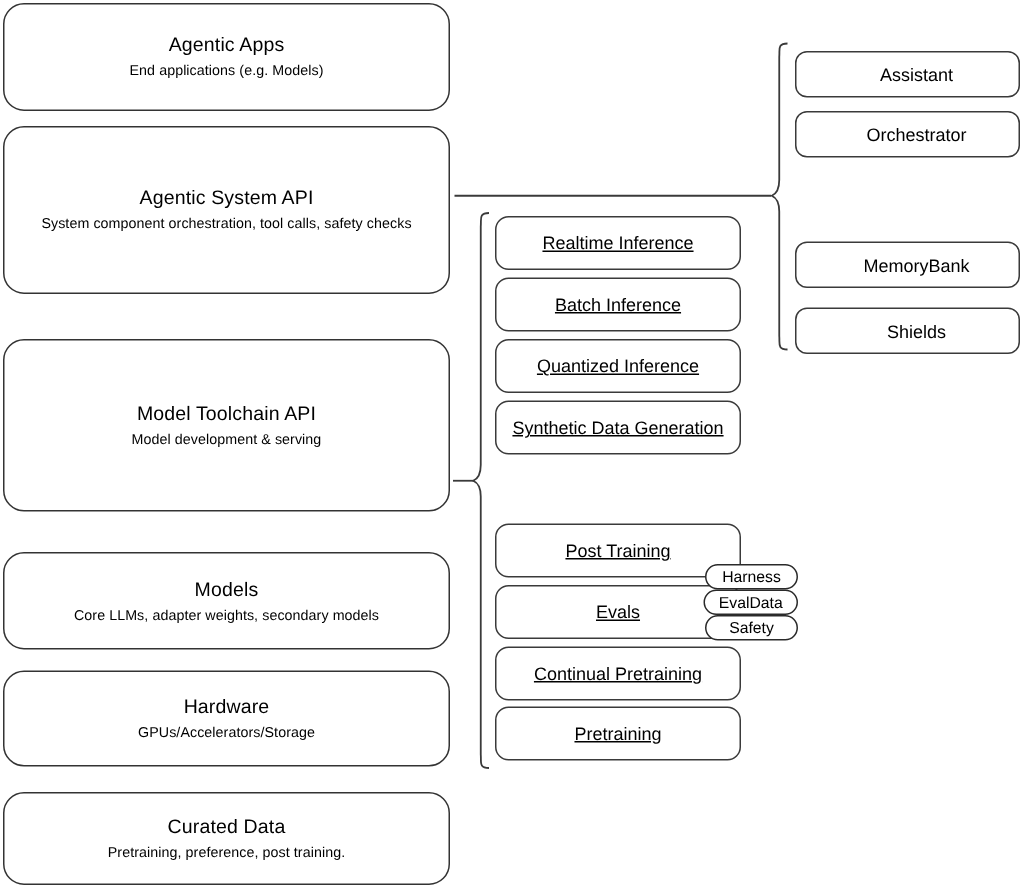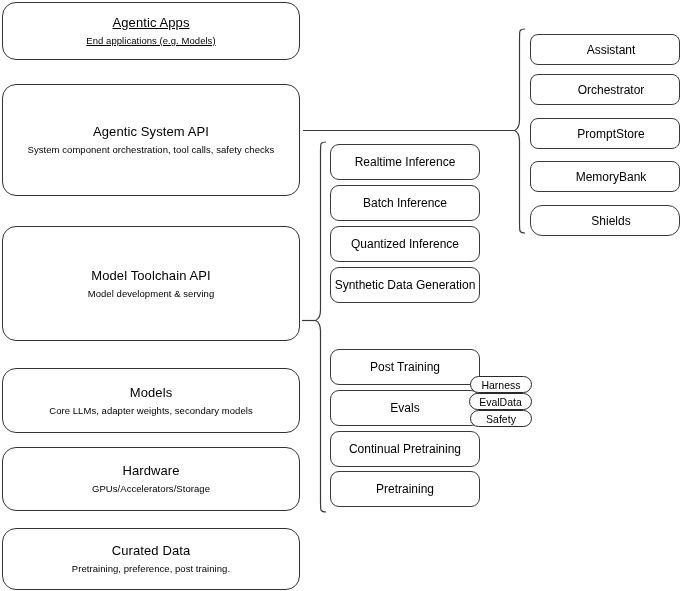--- a/index.html
+++ b/index.html
@@ -48,25 +48,26 @@
   }
   .layer .subtitle {
     font-size: 9.5px;
     line-height: 13px;
     margin-top: 3px;
     letter-spacing: 0.05px;
   }
   
   .cap {
     left: 330px;
-    width: 150px;
+    width: 164px;
     height: 36px;
     border-radius: 9px;
     font-size: 12px;
     border-color: #3a3a3a;
+    text-decoration: underline;
   }
   
   .comp {
     left: 530px;
     width: 150px;
     height: 31px;
     border-radius: 8px;
     font-size: 12px;
     border-color: #3a3a3a;
     padding-left: 12px;
@@ -116,21 +117,21 @@
              C 319 142, 321 146, 320.5 151
              L 320.5 310
              C 320.5 316, 319 319, 315.5 320.5
              C 319 322, 320.5 325, 320.5 331
              L 320.5 503
              C 321 508, 319 512, 326 512"></path>
 
     <line x1="302" y1="320.5" x2="316" y2="320.5"></line>
   </svg>
 
-  <div class="node layer" style="top:2px; height:58px;text-decoration:underline;">
+  <div class="node layer" style="top:2px; height:72px;">
     <div class="title">Agentic Apps</div>
     <div class="subtitle">End applications (e.g. Models)</div>
   </div>
 
   <div class="node layer" style="top:84px; height:112px;">
     <div class="title">Agentic System API</div>
     <div class="subtitle">System component orchestration, tool calls, safety checks</div>
   </div>
 
   <div class="node layer" style="top:226px; height:115px;">
@@ -187,23 +188,20 @@
   <div class="node pill" style="left:470px; top:410px; width:62px;">
     <span>Safety</span>
   </div>
 
   <div class="node comp" style="top:34px;">
     <span>Assistant</span>
   </div>
   <div class="node comp" style="top:74px;">
     <span>Orchestrator</span>
   </div>
-  <div class="node comp" style="top:118px;">
-    <span>PromptStore</span>
-  </div>
   <div class="node comp" style="top:161px;">
     <span>MemoryBank</span>
   </div>
-  <div class="node comp" style="top:205px;border-radius:12px;">
+  <div class="node comp" style="top:205px;">
     <span>Shields</span>
   </div>
 
 </div>
 
 </body></html>

